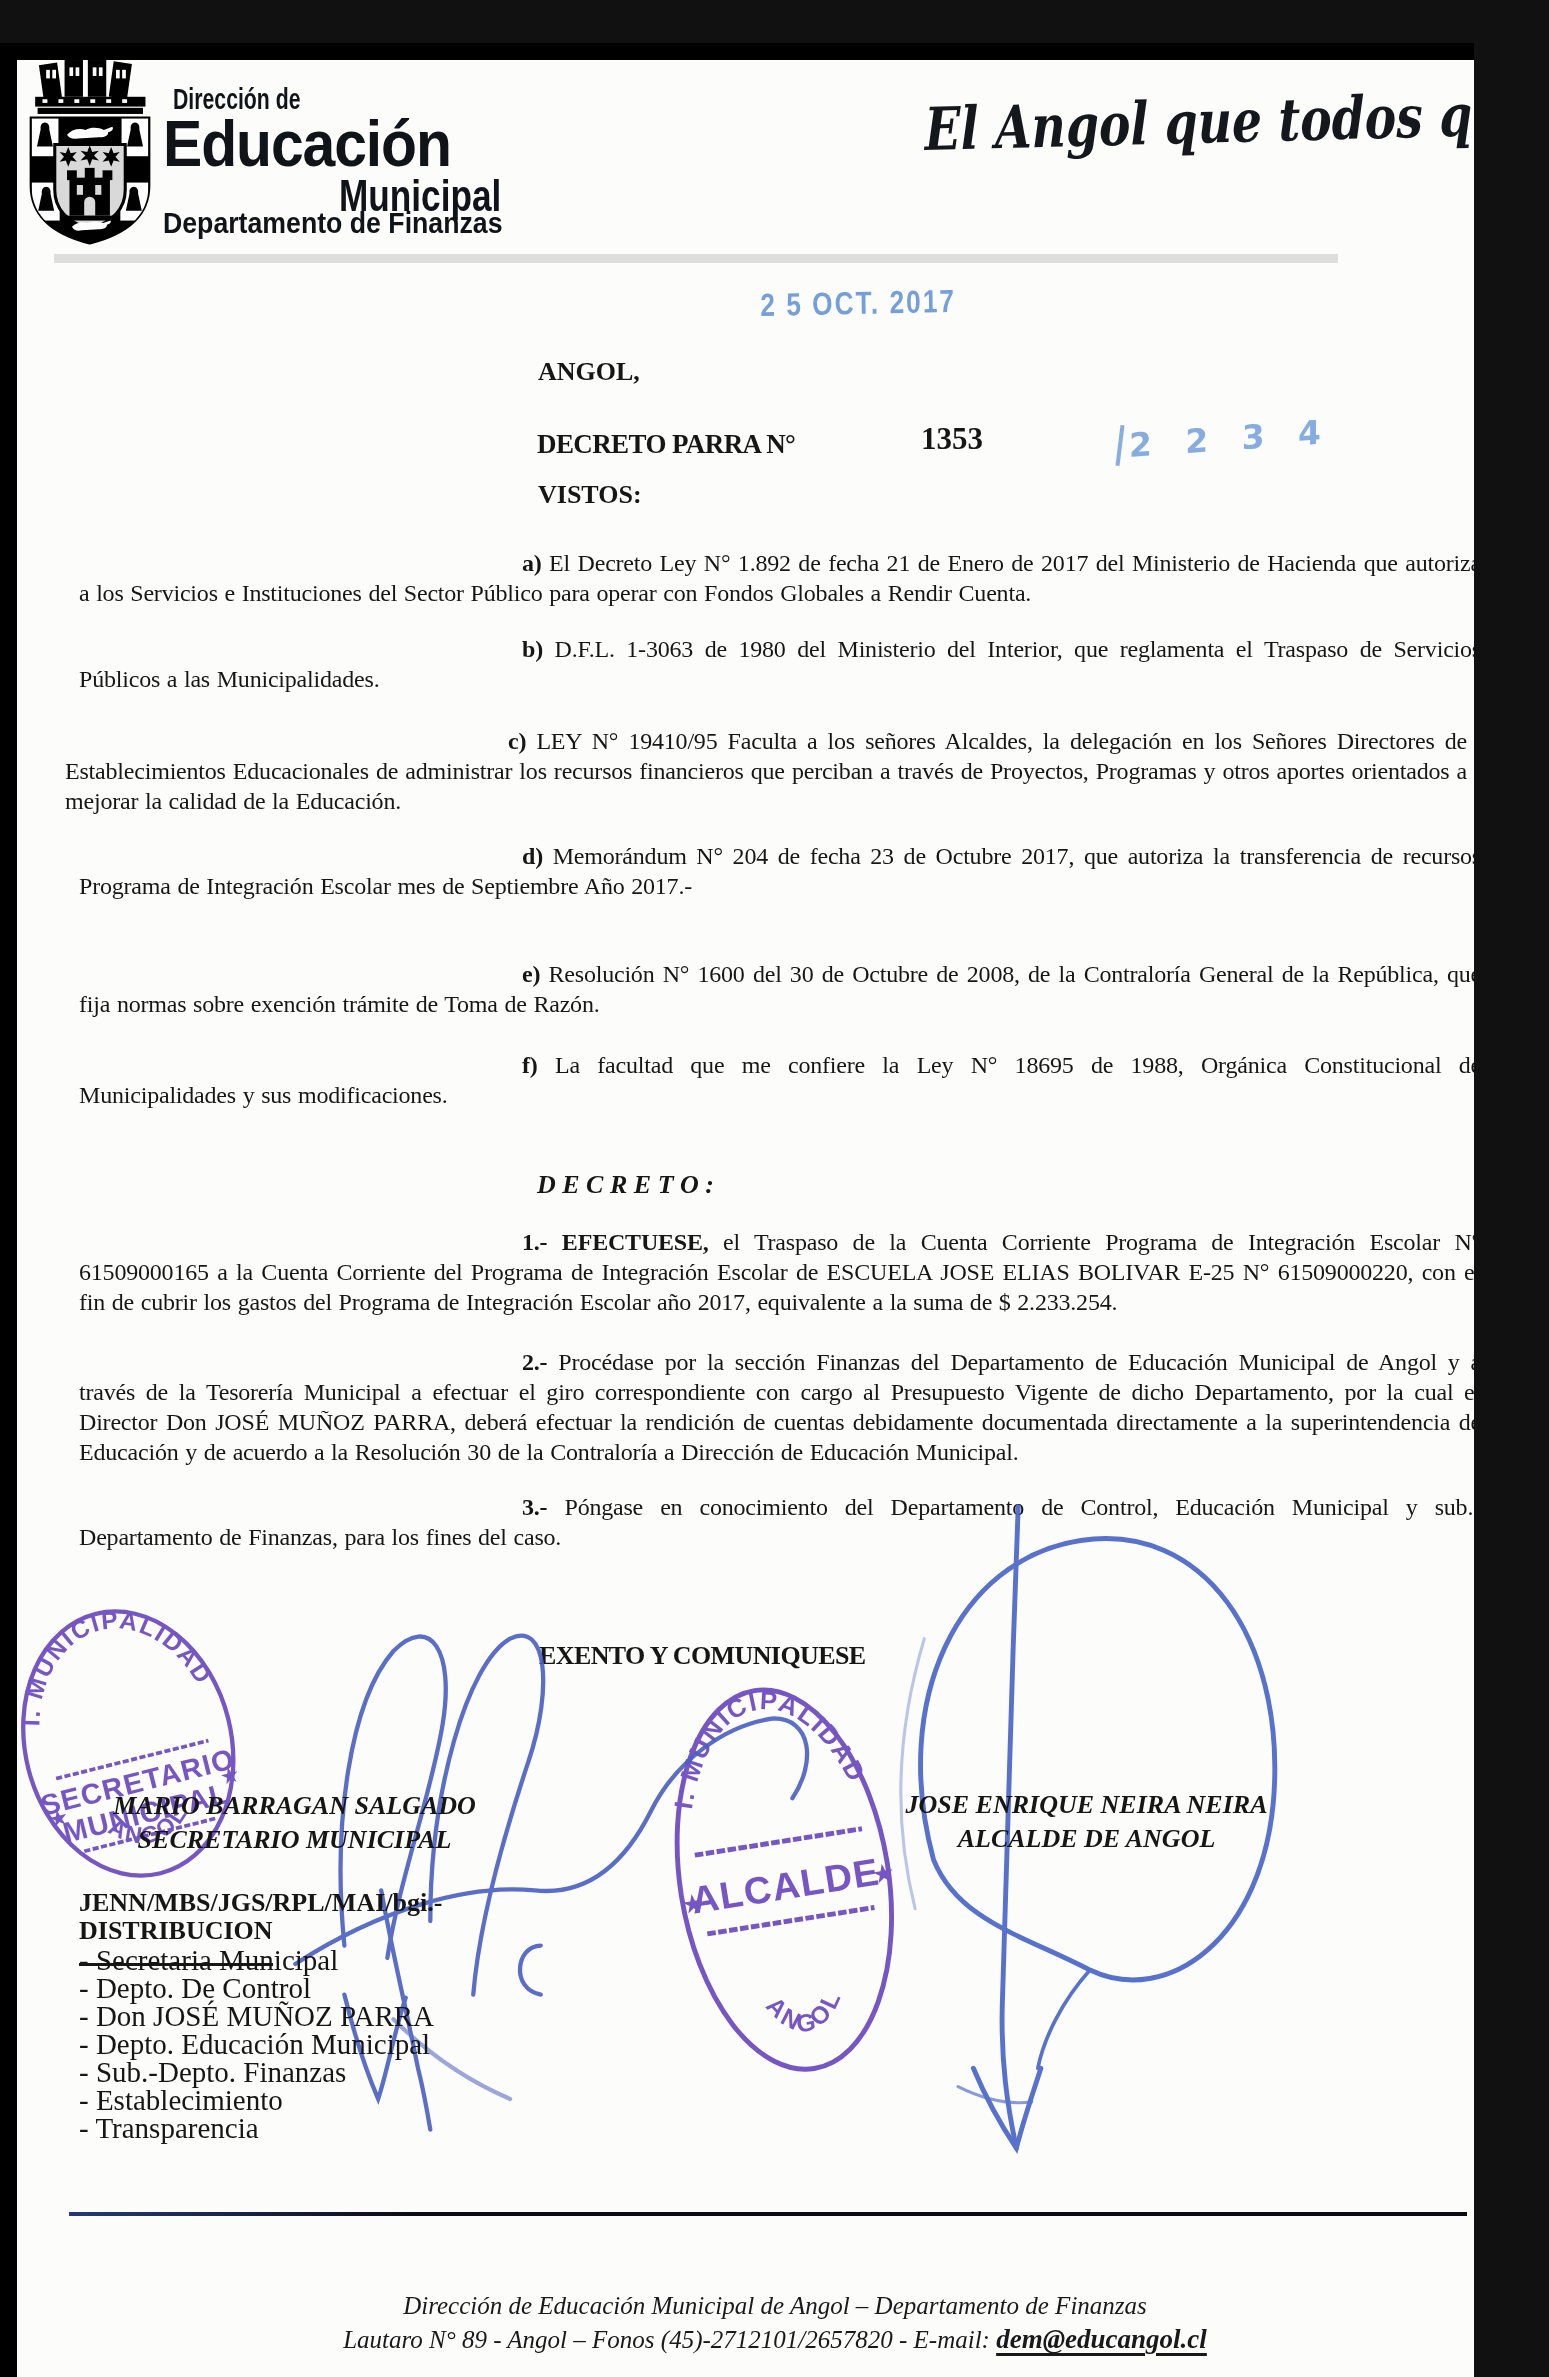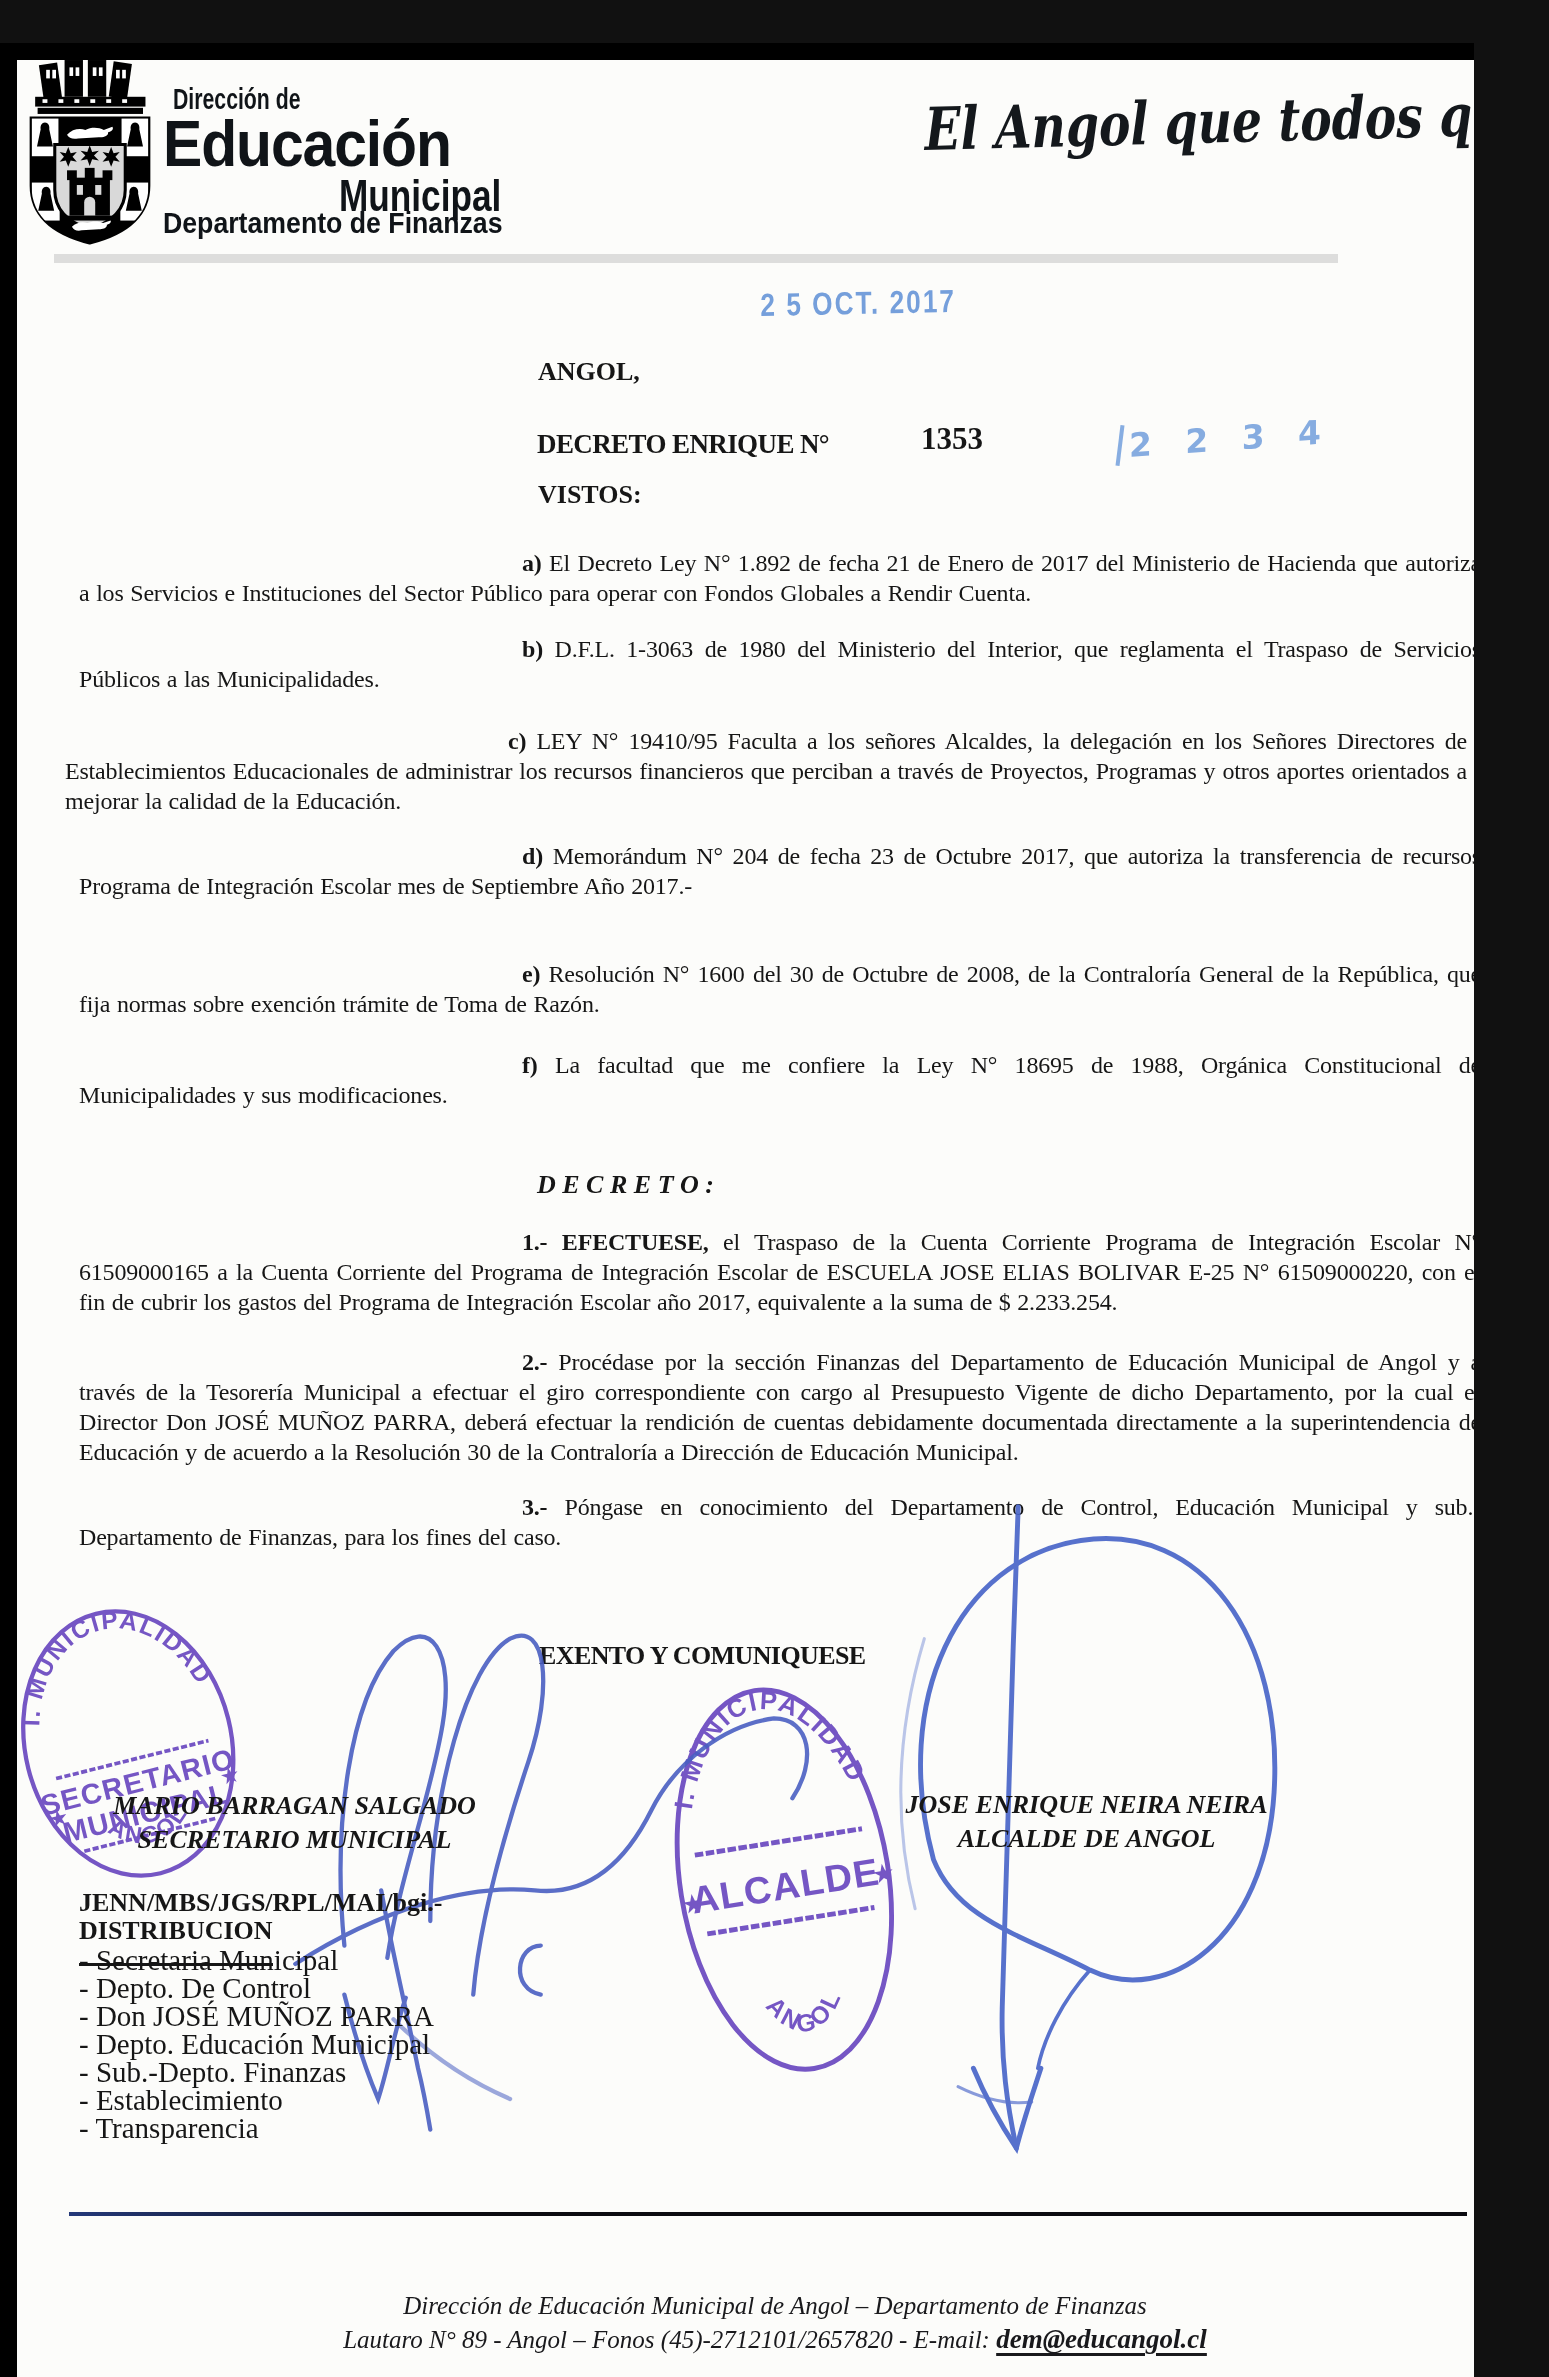--- a/index.html
+++ b/index.html
@@ -135,21 +135,21 @@
   <div class="abs slogan" style="left:924px;top:52px;">El Angol que todos queremos</div>
 
   <div class="abs grayband" style="left:54px;top:211px;width:1284px;height:9.2px;"></div>
 
   <div class="abs datestamp" style="left:760px;top:244px;">2 5 OCT. 2017</div>
 
   <div class="abs foliobar" style="left:1118px;top:382px;"></div>
   <div class="abs folio" style="left:1129px;top:383px;">2 2 3 4</div>
 
   <div class="abs lbl" style="left:538px;top:314px;font-size:26px;">ANGOL,</div>
-  <div class="abs lbl" style="left:537px;top:386px;font-size:27px;letter-spacing:-0.6px;">DECRETO ENRIQUE N°</div>
+  <div class="abs lbl" style="left:537px;top:386px;font-size:27px;letter-spacing:-0.6px;">DECRETO PARRA N°</div>
   <div class="abs lbl" style="left:921px;top:378px;font-size:31px;">1353</div>
   <div class="abs lbl" style="left:538px;top:437px;font-size:26px;">VISTOS:</div>
 
   <div class="abs para" style="left:79px;top:505px;">
     <b>a)</b>
     <span>El Decreto Ley N° 1.892 de fecha  21 de Enero de 2017 del Ministerio de Hacienda que autoriza a los Servicios e Instituciones del Sector Público para operar con Fondos Globales a Rendir Cuenta.</span>
   </div>
   <div class="abs para" style="left:79px;top:591px;">
     <b>b)</b>
     <span>D.F.L. 1-3063 de 1980 del Ministerio del Interior, que reglamenta el Traspaso de Servicios Públicos a las Municipalidades.</span>

